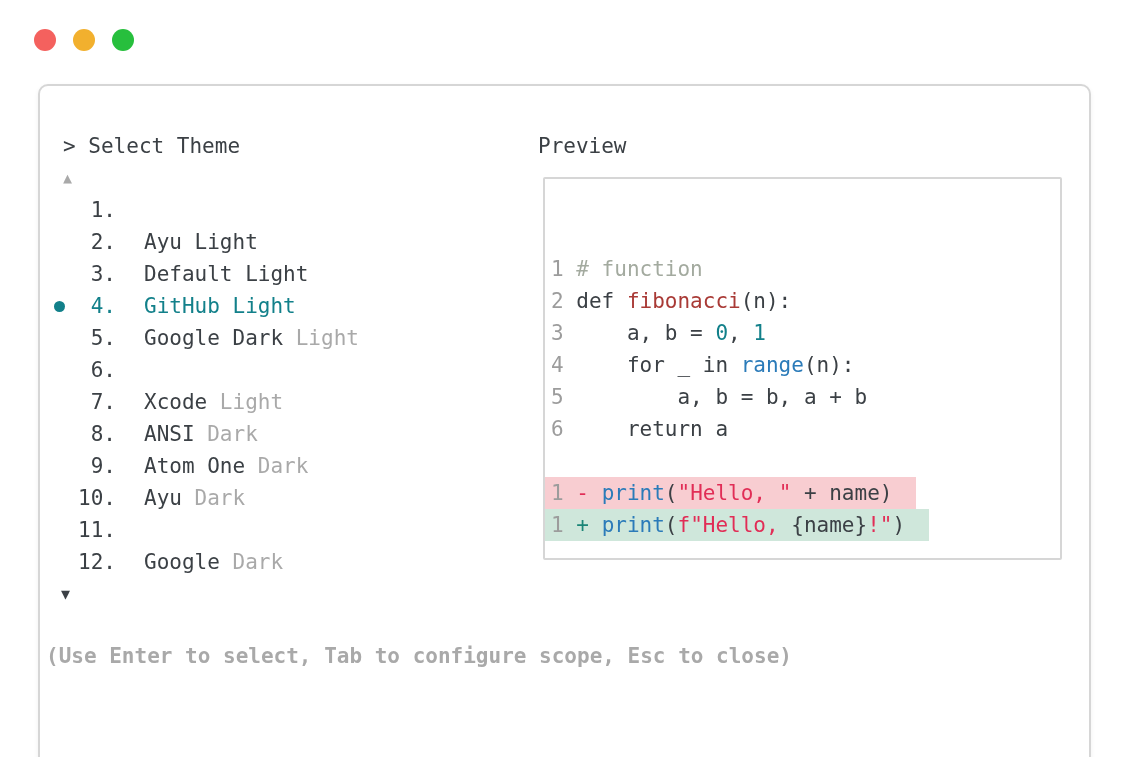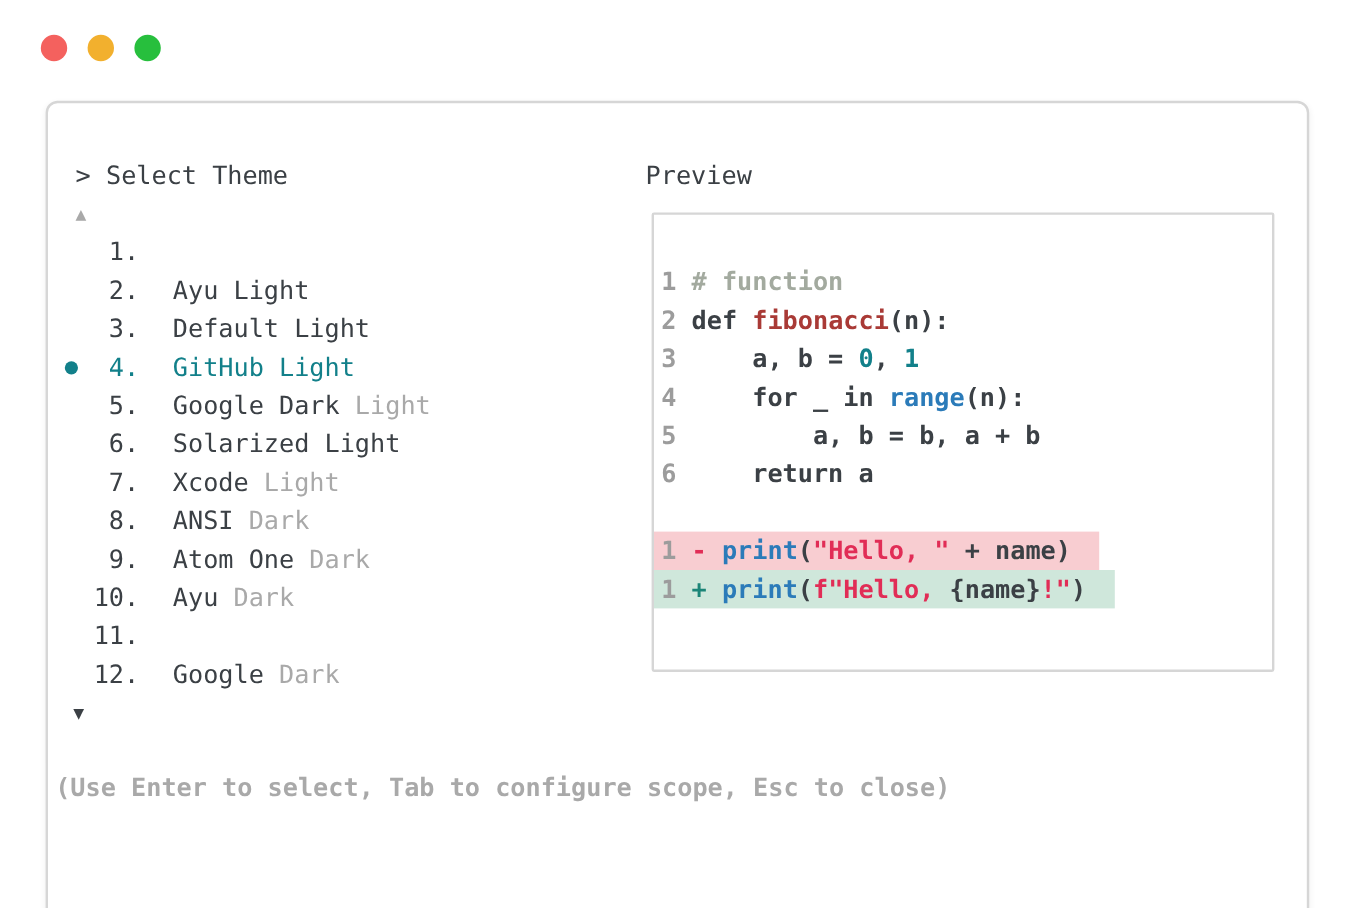--- a/index.html
+++ b/index.html
@@ -41,21 +41,21 @@
   .theme-item .num{width:40px;text-align:right;white-space:pre;}
   .theme-item .name{margin-left:28px;white-space:pre;}
   .theme-item .variant.muted{color:var(--muted);}
   .theme-item.selected{color:var(--teal);}
   .theme-item.selected .variant{color:var(--teal);}
   .hint{position:absolute;left:6px;top:554px;height:32px;line-height:32px;color:var(--muted);white-space:pre;font-weight:bold;}
   .preview-box{
     position:absolute;left:503px;top:91px;width:519px;height:383px;
     border:2px solid var(--border);background:#fff;border-radius:2px;overflow:hidden;
   }
-  #code-lines{padding-top:40px;font-weight:bold;}
+  #code-lines{padding-top:74px;}
   .code-line{height:32px;line-height:32px;white-space:pre;padding-left:6px;}
   .code-line.removed{background:var(--removed-bg);width:fit-content;padding-right:24px;}
   .code-line.added{background:var(--added-bg);width:fit-content;padding-right:24px;}
   .ln{color:var(--ln);}
   .sign-removed{color:var(--crimson);}
   .sign-added{color:var(--added-sign);}
   .tok-plain{color:var(--plain);}
   .tok-comment{color:var(--comment);}
   .tok-function{color:var(--brick);}
   .tok-number{color:var(--teal);}
@@ -101,21 +101,20 @@
         <span class="name"><span>GitHub </span><span class="variant">Light</span></span>
       </div>
       <div class="theme-item">
         <span class="marker"></span>
         <span class="num">5.</span>
         <span class="name"><span>Google Dark </span><span class="variant muted">Light</span></span>
       </div>
       <div class="theme-item">
         <span class="marker"></span>
         <span class="num">6.</span>
-        <span class="name"><span>Solarized </span><span class="variant">Light</span></span>
       </div>
       <div class="theme-item">
         <span class="marker"></span>
         <span class="num">7.</span>
         <span class="name"><span>Xcode </span><span class="variant muted">Light</span></span>
       </div>
       <div class="theme-item">
         <span class="marker"></span>
         <span class="num">8.</span>
         <span class="name"><span>ANSI </span><span class="variant muted">Dark</span></span>

